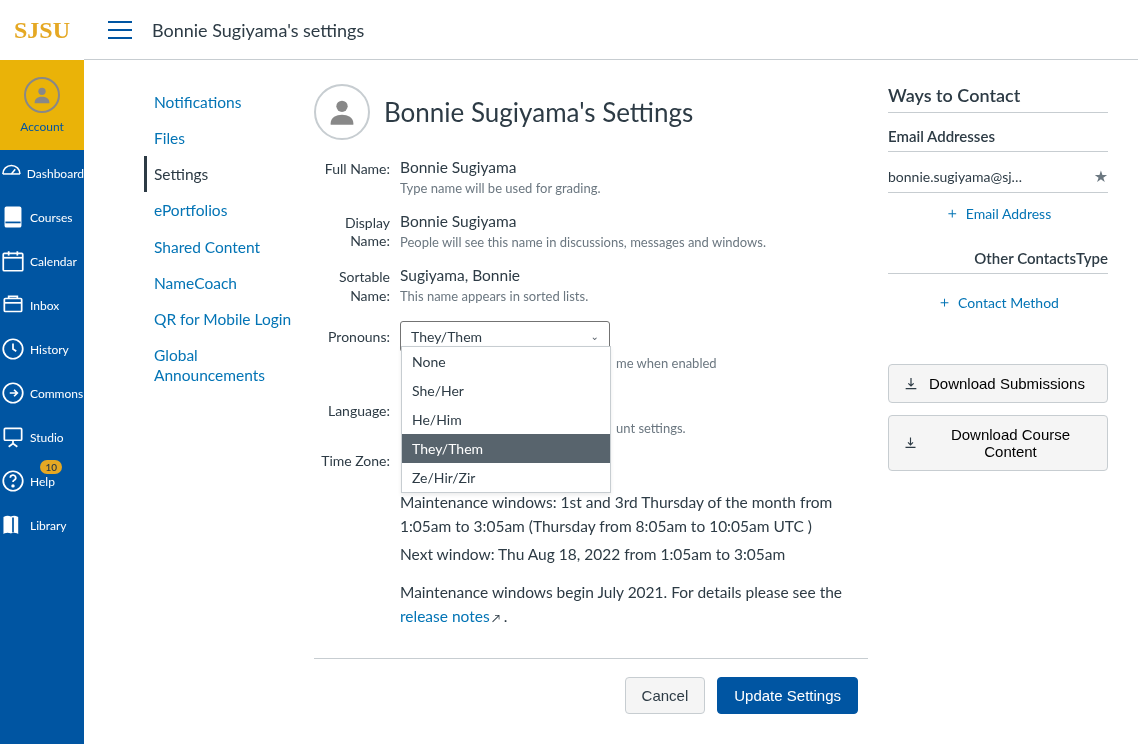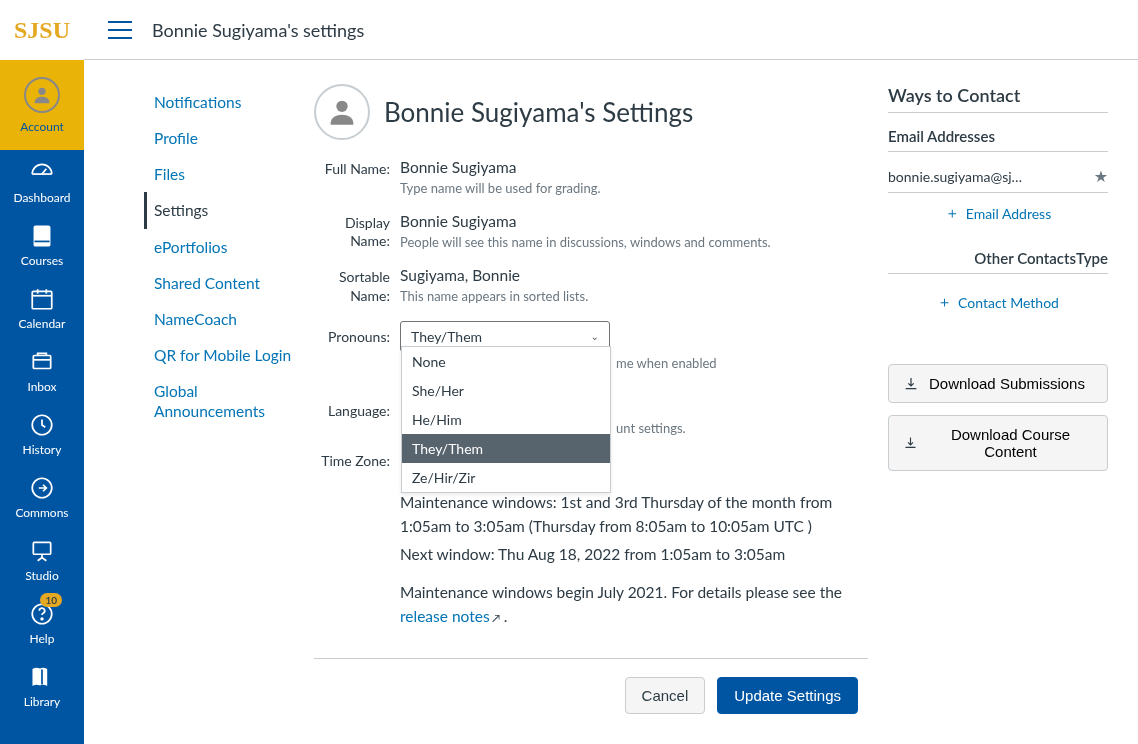--- a/index.html
+++ b/index.html
@@ -6,21 +6,21 @@
 body { font-family: "Lato", "Helvetica Neue", Arial, sans-serif; font-size: 14px; color: #2D3B45; width: 1138px; height: 744px; overflow: hidden; background: #fff; }
 
 
 .global-nav { position: fixed; left: 0; top: 0; width: 84px; height: 744px; background: #0055A2; display: flex; flex-direction: column; align-items: center; z-index: 5; }
 .global-nav .logo-wrap { width: 84px; height: 60px; background: #fff; display: flex; align-items: center; justify-content: center; }
 .global-nav .logo { color: #E5A823; font-weight: 700; font-size: 24px; letter-spacing: 0px; font-family: Georgia, serif; }
 .global-nav .account-item { width: 84px; height: 90px; background: #eab308; display: flex; flex-direction: column; align-items: center; justify-content: center; gap: 6px; }
 .global-nav .account-item .avatar-circle { width: 36px; height: 36px; border: 2px solid #888; border-radius: 50%; display:flex; align-items:center; justify-content:center; }
 .global-nav .account-item .avatar-circle svg { width:22px; height:22px; fill:#888; }
 .global-nav .account-item .label { color: #0055A2; font-size: 12px; }
-.global-nav .nav-item { width: 84px; padding: 10px 0 8px; display:flex; flex-direction:column; align-items:center; justify-content:center; gap:4px; color:#fff; font-size:12px; cursor:pointer; position:relative; }
+.global-nav .nav-item { width: 84px; padding: 10px 0 8px; display:flex; flex-direction:row; align-items:center; justify-content:flex-start; gap:4px; color:#fff; font-size:12px; cursor:pointer; position:relative; }
 .global-nav .nav-item svg { width:26px; height:26px; fill:none; stroke:#fff; stroke-width:1.6; }
 .global-nav .nav-item.solid svg { fill:#fff; stroke:#fff; }
 .global-nav .nav-item .badge { position:absolute; top:2px; right:22px; background:#E5A823; color:#2D3B45; border-radius:10px; font-size:10px; padding:1px 5px; font-weight:600; }
 
 
 .top-header { position: fixed; top:0; left:84px; right:0; height:60px; background:#fff; border-bottom:1px solid #C7CDD1; display:flex; align-items:center; padding-left:24px; gap:20px; z-index:4; }
 .hamburger { width:24px; height:18px; cursor:pointer; display:flex; flex-direction:column; justify-content:space-between; }
 .hamburger span { height:2px; background:#0055A2; display:block; }
 .top-header .title { font-size:18px; color:#2D3B45; }
 
@@ -164,21 +164,20 @@
       <span></span>
       <span></span>
       <span></span>
     </div>
   <span class="title">Bonnie Sugiyama's settings</span>
 </div>
 
 <div class="main">
   <nav class="subnav">
     <a>Notifications</a>
-    <a>Profile</a>
     <a>Files</a>
     <a class="active">Settings</a>
     <a>ePortfolios</a>
     <a>Shared Content</a>
     <a>NameCoach</a>
     <a>QR for Mobile Login</a>
     <a>Global Announcements</a>
   </nav>
 
   <div class="content">
@@ -197,21 +196,21 @@
       <div class="fval">
         <div class="val">Bonnie Sugiyama</div>
         <div class="hint">Type name will be used for grading.</div>
       </div>
     </div>
 
     <div class="field-row">
       <div class="flabel">Display Name:</div>
       <div class="fval">
         <div class="val">Bonnie Sugiyama</div>
-        <div class="hint">People will see this name in discussions, windows and comments.</div>
+        <div class="hint">People will see this name in discussions, messages and windows.</div>
       </div>
     </div>
 
     <div class="field-row">
       <div class="flabel">Sortable Name:</div>
       <div class="fval">
         <div class="val">Sugiyama, Bonnie</div>
         <div class="hint">This name appears in sorted lists.</div>
       </div>
     </div>

